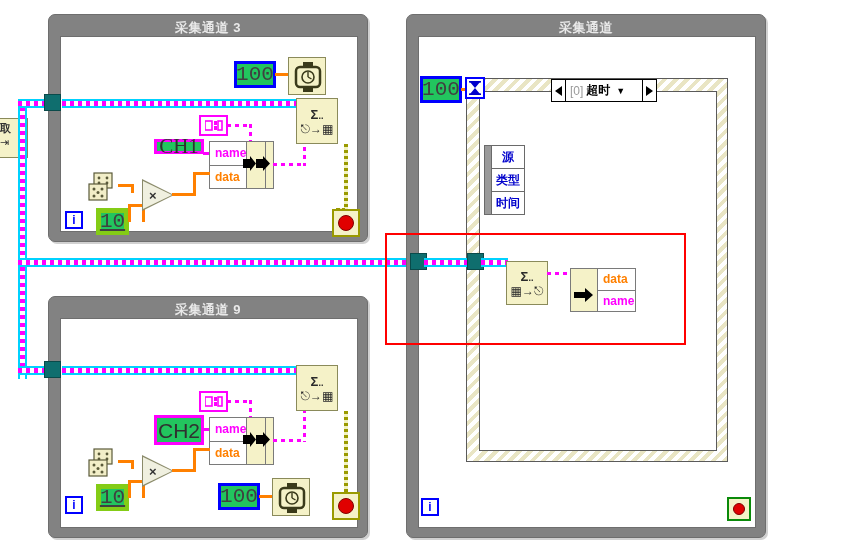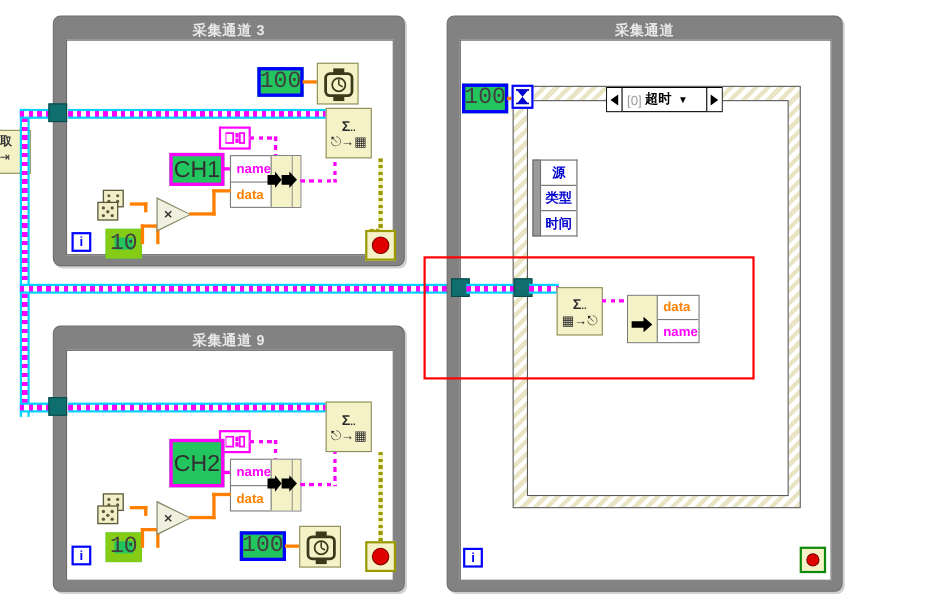--- a/index.html
+++ b/index.html
@@ -57,21 +57,21 @@
      background:repeating-linear-gradient(180deg,#ff00ff 0 4px,#ffffff 4px 8px);}
 
   
   .tunnel{position:absolute;background:#0f6e6e;border:1px solid #0a4a4a;}
 
   
   .const{position:absolute;box-sizing:border-box;background:#22c55e;
      display:flex;align-items:center;justify-content:center;
      font-size:21px;line-height:1;}
   .c-blue{border:3px solid #0000ff;color:#404040;}
-  .c-orange{border:8px solid #84cc16;color:#404040;}
+  .c-orange{border:5px solid #84cc16;color:#404040;text-decoration:underline;}
   .c-pink{border:3px solid #ff00ff;color:#303030;}
 
   
   .vi{position:absolute;box-sizing:border-box;background:#f5f2c8;
      border:1px solid #8a8a5a;}
   .vi-inner{position:absolute;inset:2px;display:flex;flex-direction:column;
      align-items:center;justify-content:center;}
 
   
   .bundle{position:absolute;box-sizing:border-box;background:#fff;
@@ -192,21 +192,21 @@
       <rect x="0" y="1" width="7" height="9" fill="none" stroke="#ff00ff" stroke-width="1.6"></rect>
       <rect x="9" y="1" width="3" height="4" fill="#ff00ff"></rect>
       <rect x="9" y="6" width="3" height="4" fill="#ff00ff"></rect>
       <rect x="13" y="1" width="4" height="9" fill="none" stroke="#ff00ff" stroke-width="1.6"></rect>
     </svg>
   </div>
 
   <div class="wire w-pinkdot" style="left:227px;top:124px;width:25px;height:3px;"></div>
   <div class="wire w-pinkdot-v" style="left:249px;top:124px;width:3px;height:30px;"></div>
 
-  <div class="const c-pink" style="left:154px;top:139px;width:50px;height:30px;">CH1</div>
+  <div class="const c-pink" style="left:154px;top:139px;width:50px;height:15px;font-family:Liberation Serif, serif;">CH1</div>
   <div class="wire w-pink" style="left:203px;top:152px;width:9px;height:3px;"></div>
 
   <div class="bundle" style="left:209px;top:141px;width:65px;height:48px;">
     <div class="names">
       <div class="nm-pink">name</div>
       <div class="nm-orange">data</div>
     </div>
     <div class="handle">
       <svg class="abs" style="left:-4px;top:14px;" width="28" height="18" viewBox="0 0 28 18">
         <polygon points="0,3 7,3 7,0 13,7.5 7,15 7,12 0,12" fill="#000"></polygon>
@@ -281,21 +281,21 @@
     <svg width="18" height="12" viewBox="0 0 18 12">
       <rect x="0" y="1" width="7" height="9" fill="none" stroke="#ff00ff" stroke-width="1.6"></rect>
       <rect x="9" y="1" width="3" height="4" fill="#ff00ff"></rect>
       <rect x="9" y="6" width="3" height="4" fill="#ff00ff"></rect>
       <rect x="13" y="1" width="4" height="9" fill="none" stroke="#ff00ff" stroke-width="1.6"></rect>
     </svg>
   </div>
   <div class="wire w-pinkdot" style="left:227px;top:400px;width:25px;height:3px;"></div>
   <div class="wire w-pinkdot-v" style="left:249px;top:400px;width:3px;height:30px;"></div>
 
-  <div class="const c-pink" style="left:154px;top:399px;width:50px;height:44px;">CH2</div>
+  <div class="const c-pink" style="left:154px;top:415px;width:50px;height:30px;">CH2</div>
   <div class="wire w-pink" style="left:203px;top:428px;width:9px;height:3px;"></div>
 
   <div class="bundle" style="left:209px;top:417px;width:65px;height:48px;">
     <div class="names">
       <div class="nm-pink">name</div>
       <div class="nm-orange">data</div>
     </div>
     <div class="handle">
       <svg class="abs" style="left:-4px;top:14px;" width="28" height="18" viewBox="0 0 28 18">
         <polygon points="0,3 7,3 7,0 13,7.5 7,15 7,12 0,12" fill="#000"></polygon>

